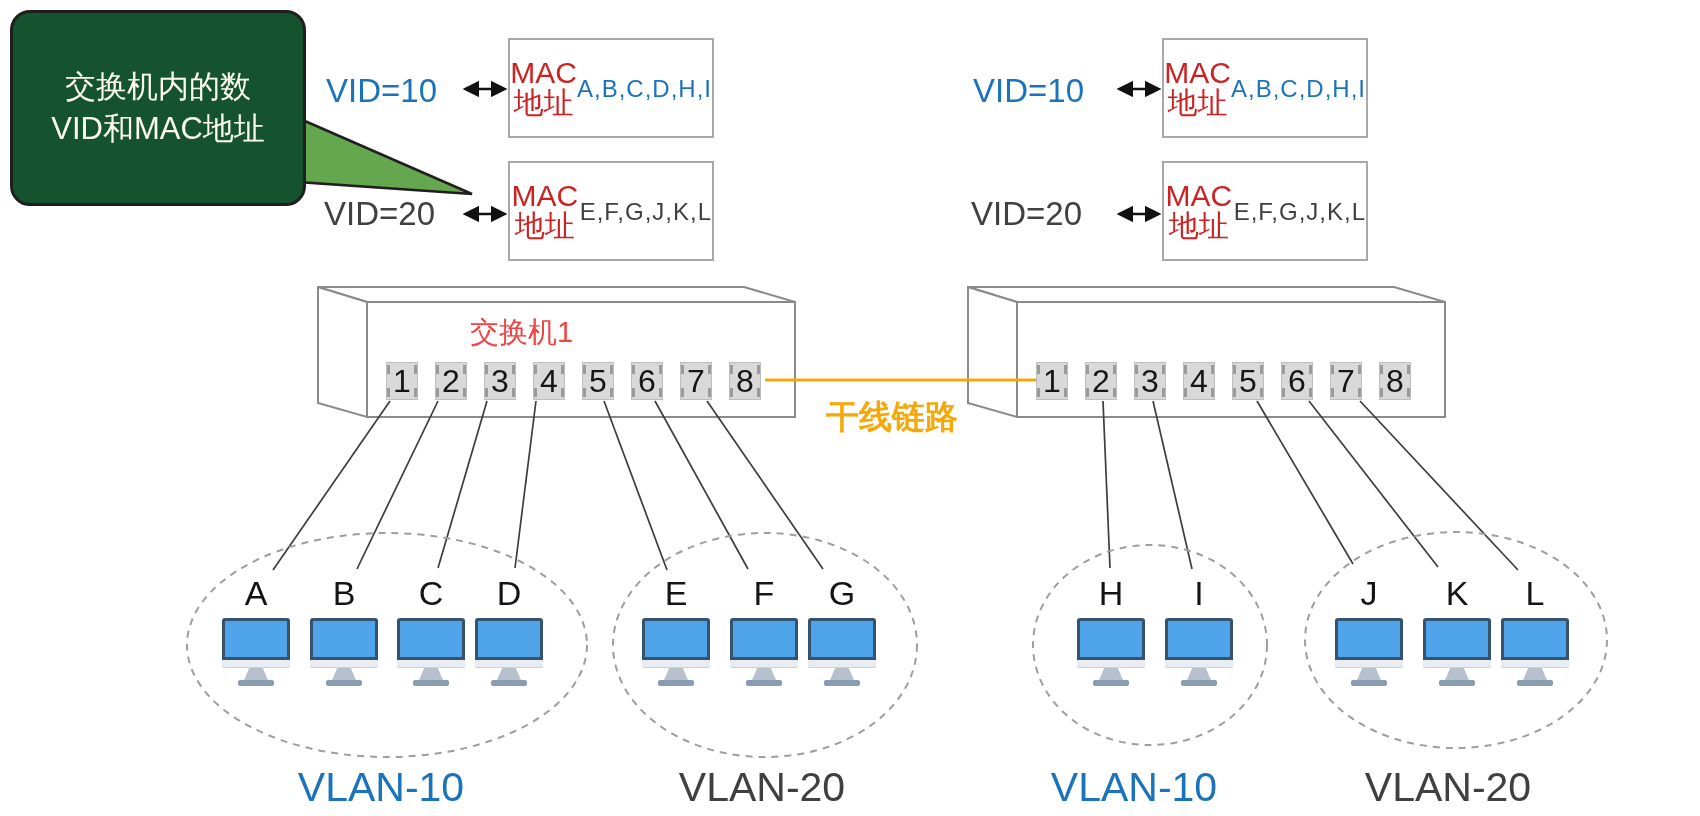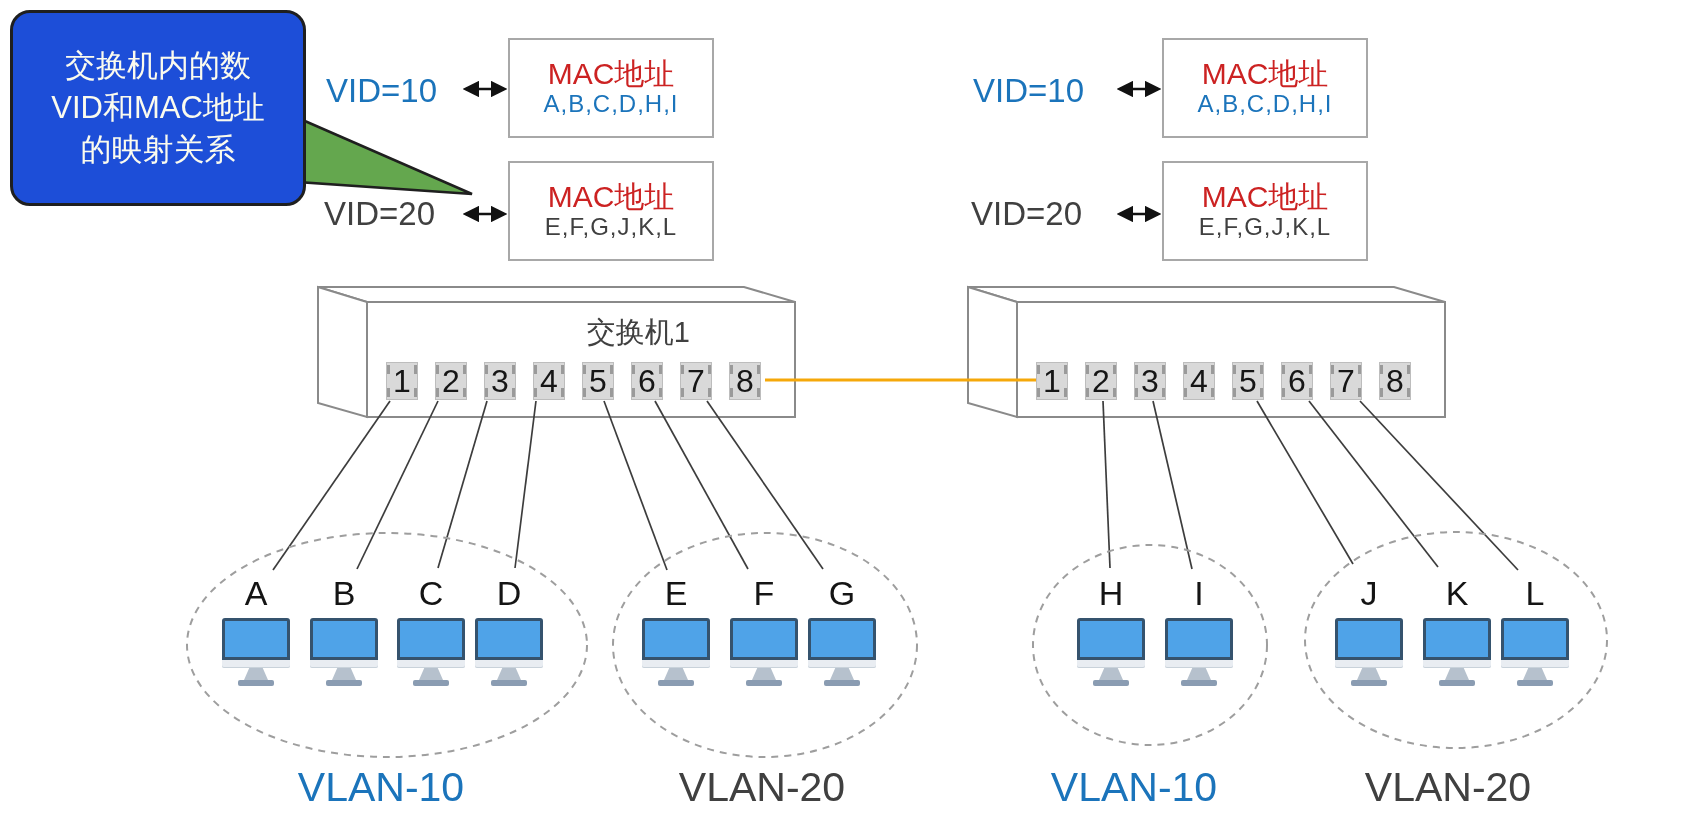--- a/index.html
+++ b/index.html
@@ -6,44 +6,44 @@
   html,body { background:#ffffff; }
   body { font-family:"Liberation Sans","DejaVu Sans",sans-serif; }
   .canvas { position:relative; width:1700px; height:816px; background:#ffffff; overflow:hidden; }
 
   .layer-svg { position:absolute; left:0; top:0; z-index:1; }
   .abs { position:absolute; z-index:2; }
 
   
   .bubble {
     left:10px; top:10px; width:296px; height:196px;
-    background:#1d4ed8; border:3px solid #1f1f1f; border-radius:20px;
+    background:#14532d; border:3px solid #1f1f1f; border-radius:20px;
     display:flex; flex-direction:column; justify-content:center; align-items:center;
     text-align:center;
   }
   .bubble-line { color:#fbfbee; font-size:31px; line-height:42px; white-space:nowrap; }
 
   
   .vid { width:150px; text-align:left; font-size:33px; white-space:nowrap; }
   .blue { color:#1b74bb; }
   .green { color:#404040; }
   .red { color:#cc2222; }
   .orange { color:#f5a80a; }
 
   
   .macbox {
     width:206px; height:100px; background:#ffffff; border:2px solid #a8a8a8;
-    display:flex; flex-direction:column; align-items:center; justify-content:center;
+    display:flex; flex-direction:row; align-items:center; justify-content:center;
     text-align:center; 
   }
   .macbox .mb-title { font-size:30px; line-height:30px; }
   .macbox .mb-macs  { font-size:24px; line-height:29px; letter-spacing:1px; }
 
   
-  .sw-label { width:220px; text-align:right; font-size:29px; color:#404040; }
+  .sw-label { width:220px; text-align:left; font-size:29px; color:#ef4444; }
 
   
   .ports { top:362px; display:flex; gap:17px; }
   .port {
     width:32px; height:38px; background-color:#d9d9d9; border:1px solid #bdbdbd;
     background-image:
       linear-gradient(#9a9a9a,#9a9a9a), linear-gradient(#9a9a9a,#9a9a9a),
       linear-gradient(#9a9a9a,#9a9a9a), linear-gradient(#9a9a9a,#9a9a9a);
     background-repeat:no-repeat;
     background-position: 0 2px, 0 calc(100% - 2px), 100% 2px, 100% calc(100% - 2px);
@@ -123,21 +123,20 @@
       <ellipse cx="387" cy="645" rx="200" ry="112"></ellipse>
       <ellipse cx="765" cy="645" rx="152" ry="112"></ellipse>
       <ellipse cx="1150" cy="645" rx="117" ry="100"></ellipse>
       <ellipse cx="1456" cy="640" rx="151" ry="108"></ellipse>
     </g>
   </svg>
 
   <div class="abs bubble">
     <div class="bubble-line">交换机内的数</div>
     <div class="bubble-line">VID和MAC地址</div>
-    <div class="bubble-line">的映射关系</div>
   </div>
 
   <div class="abs vid blue" style="left:326px; top:72px;">VID=10</div>
   <div class="abs macbox" style="left:508px; top:38px;">
     <div class="mb-title red">MAC地址</div>
     <div class="mb-macs blue">A,B,C,D,H,I</div>
   </div>
 
   <div class="abs vid green" style="left:324px; top:195px;">VID=20</div>
   <div class="abs macbox" style="left:508px; top:161px;">
@@ -173,20 +172,21 @@
     <div class="port">1</div>
     <div class="port">2</div>
     <div class="port">3</div>
     <div class="port">4</div>
     <div class="port">5</div>
     <div class="port">6</div>
     <div class="port">7</div>
     <div class="port">8</div>
   </div>
 
+  <div class="abs trunk-label orange" style="left:782px; top:395px;">干线链路</div>
 
   <div class="abs pc" style="left:218px; top:574px;">
     <div class="pc-label">A</div>
     <div class="imac">
         <div class="scr"></div>
         <div class="chin"></div>
         <div class="stand"></div>
         <div class="base"></div>
       </div>
   </div>

